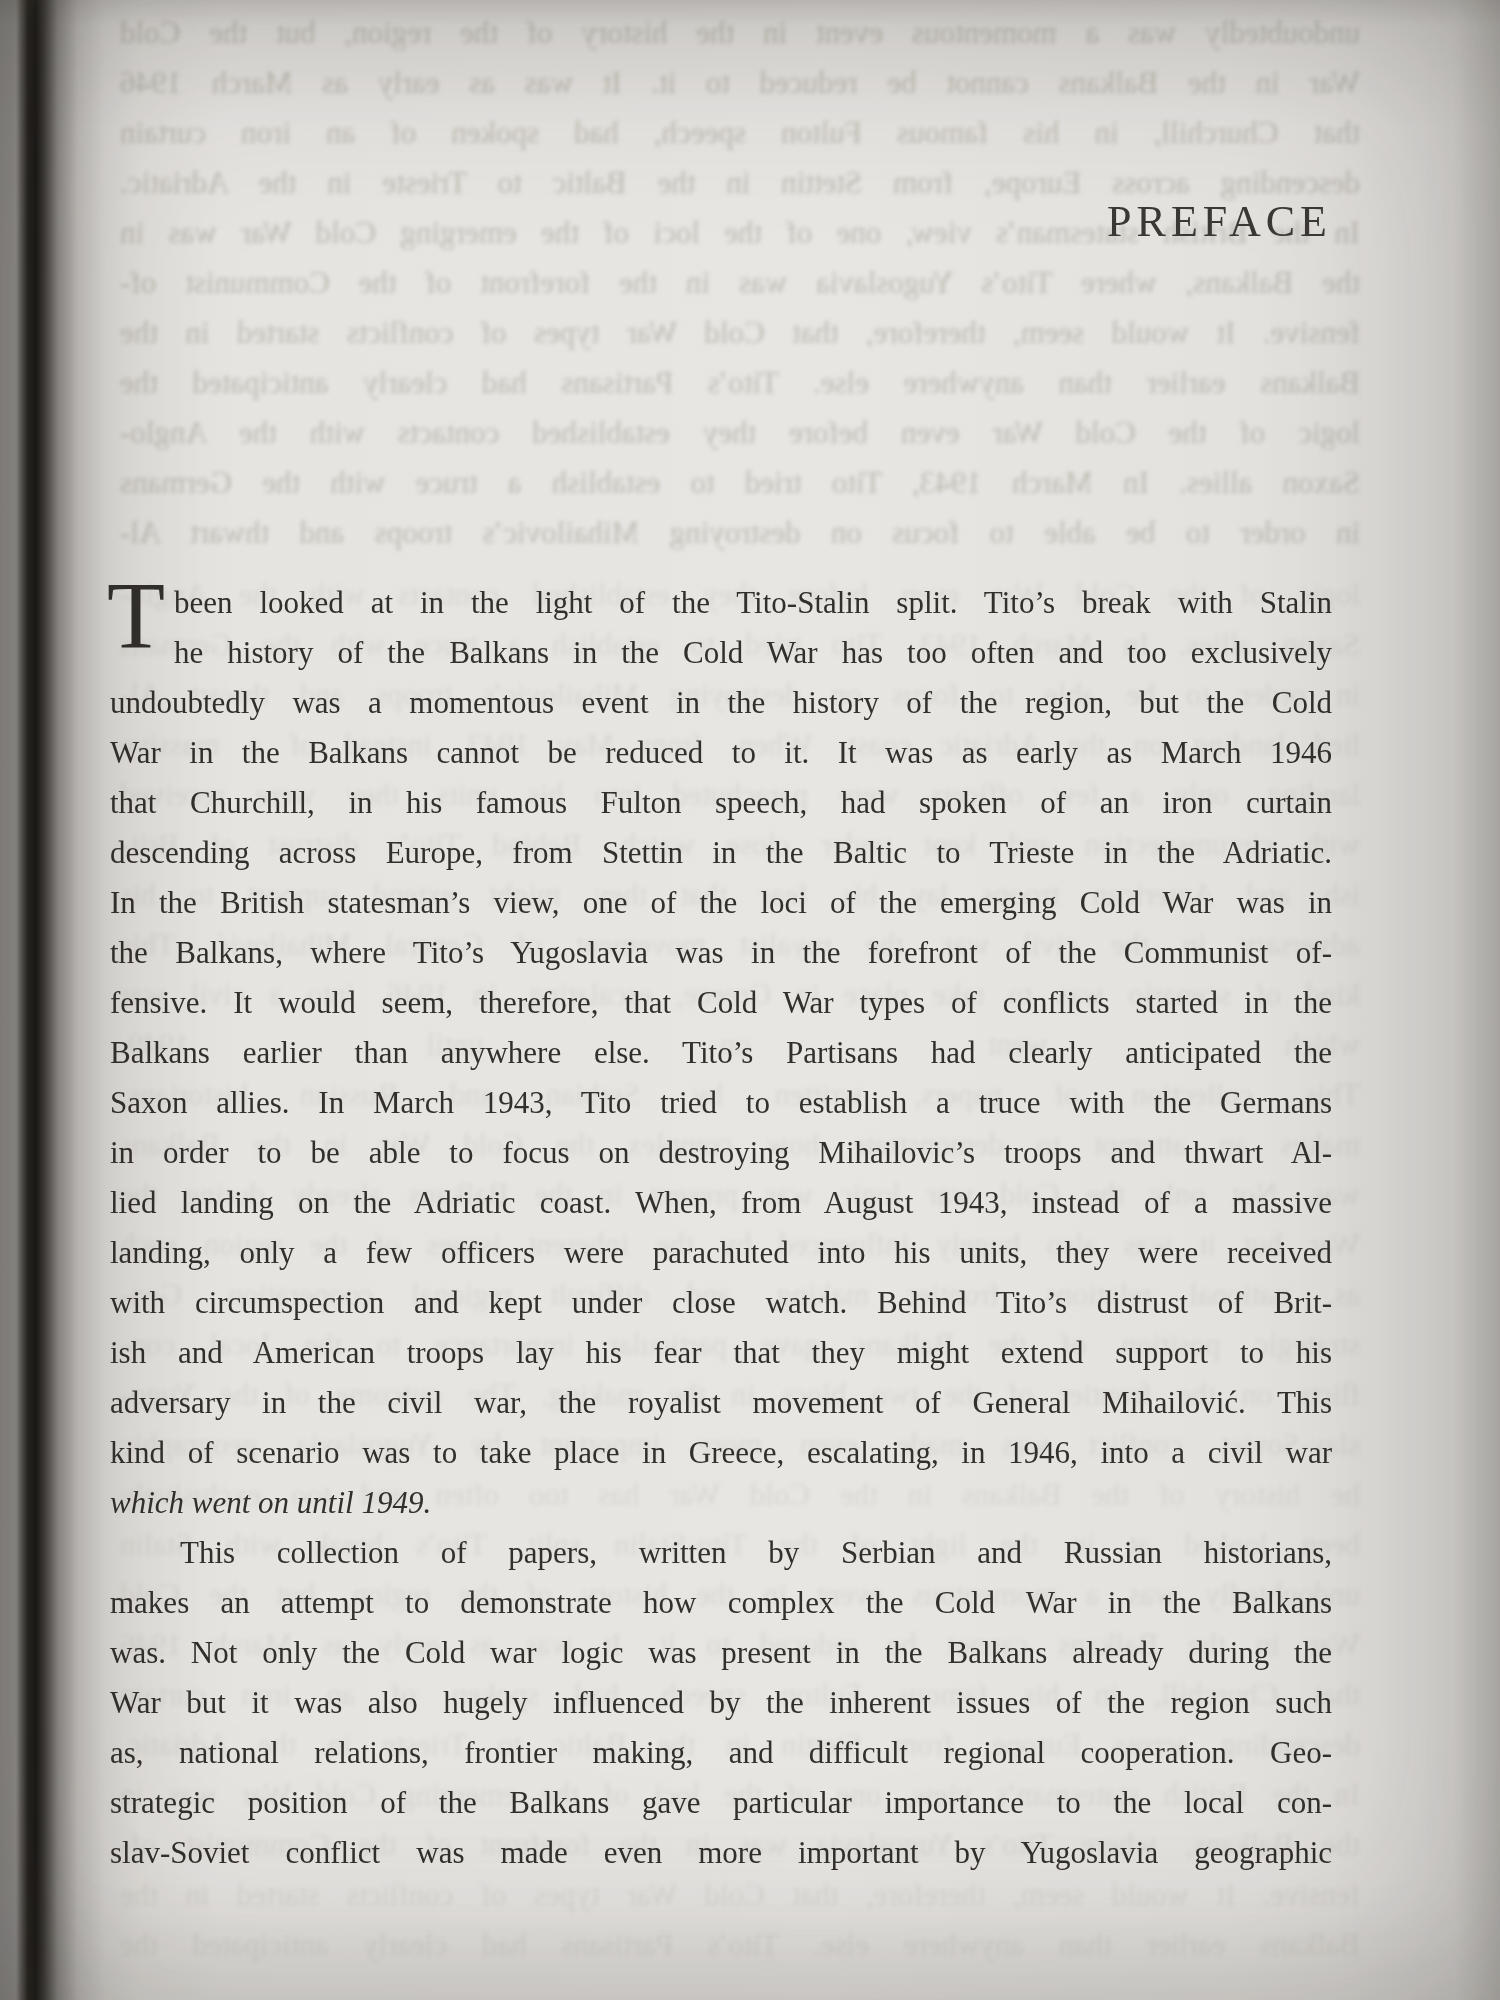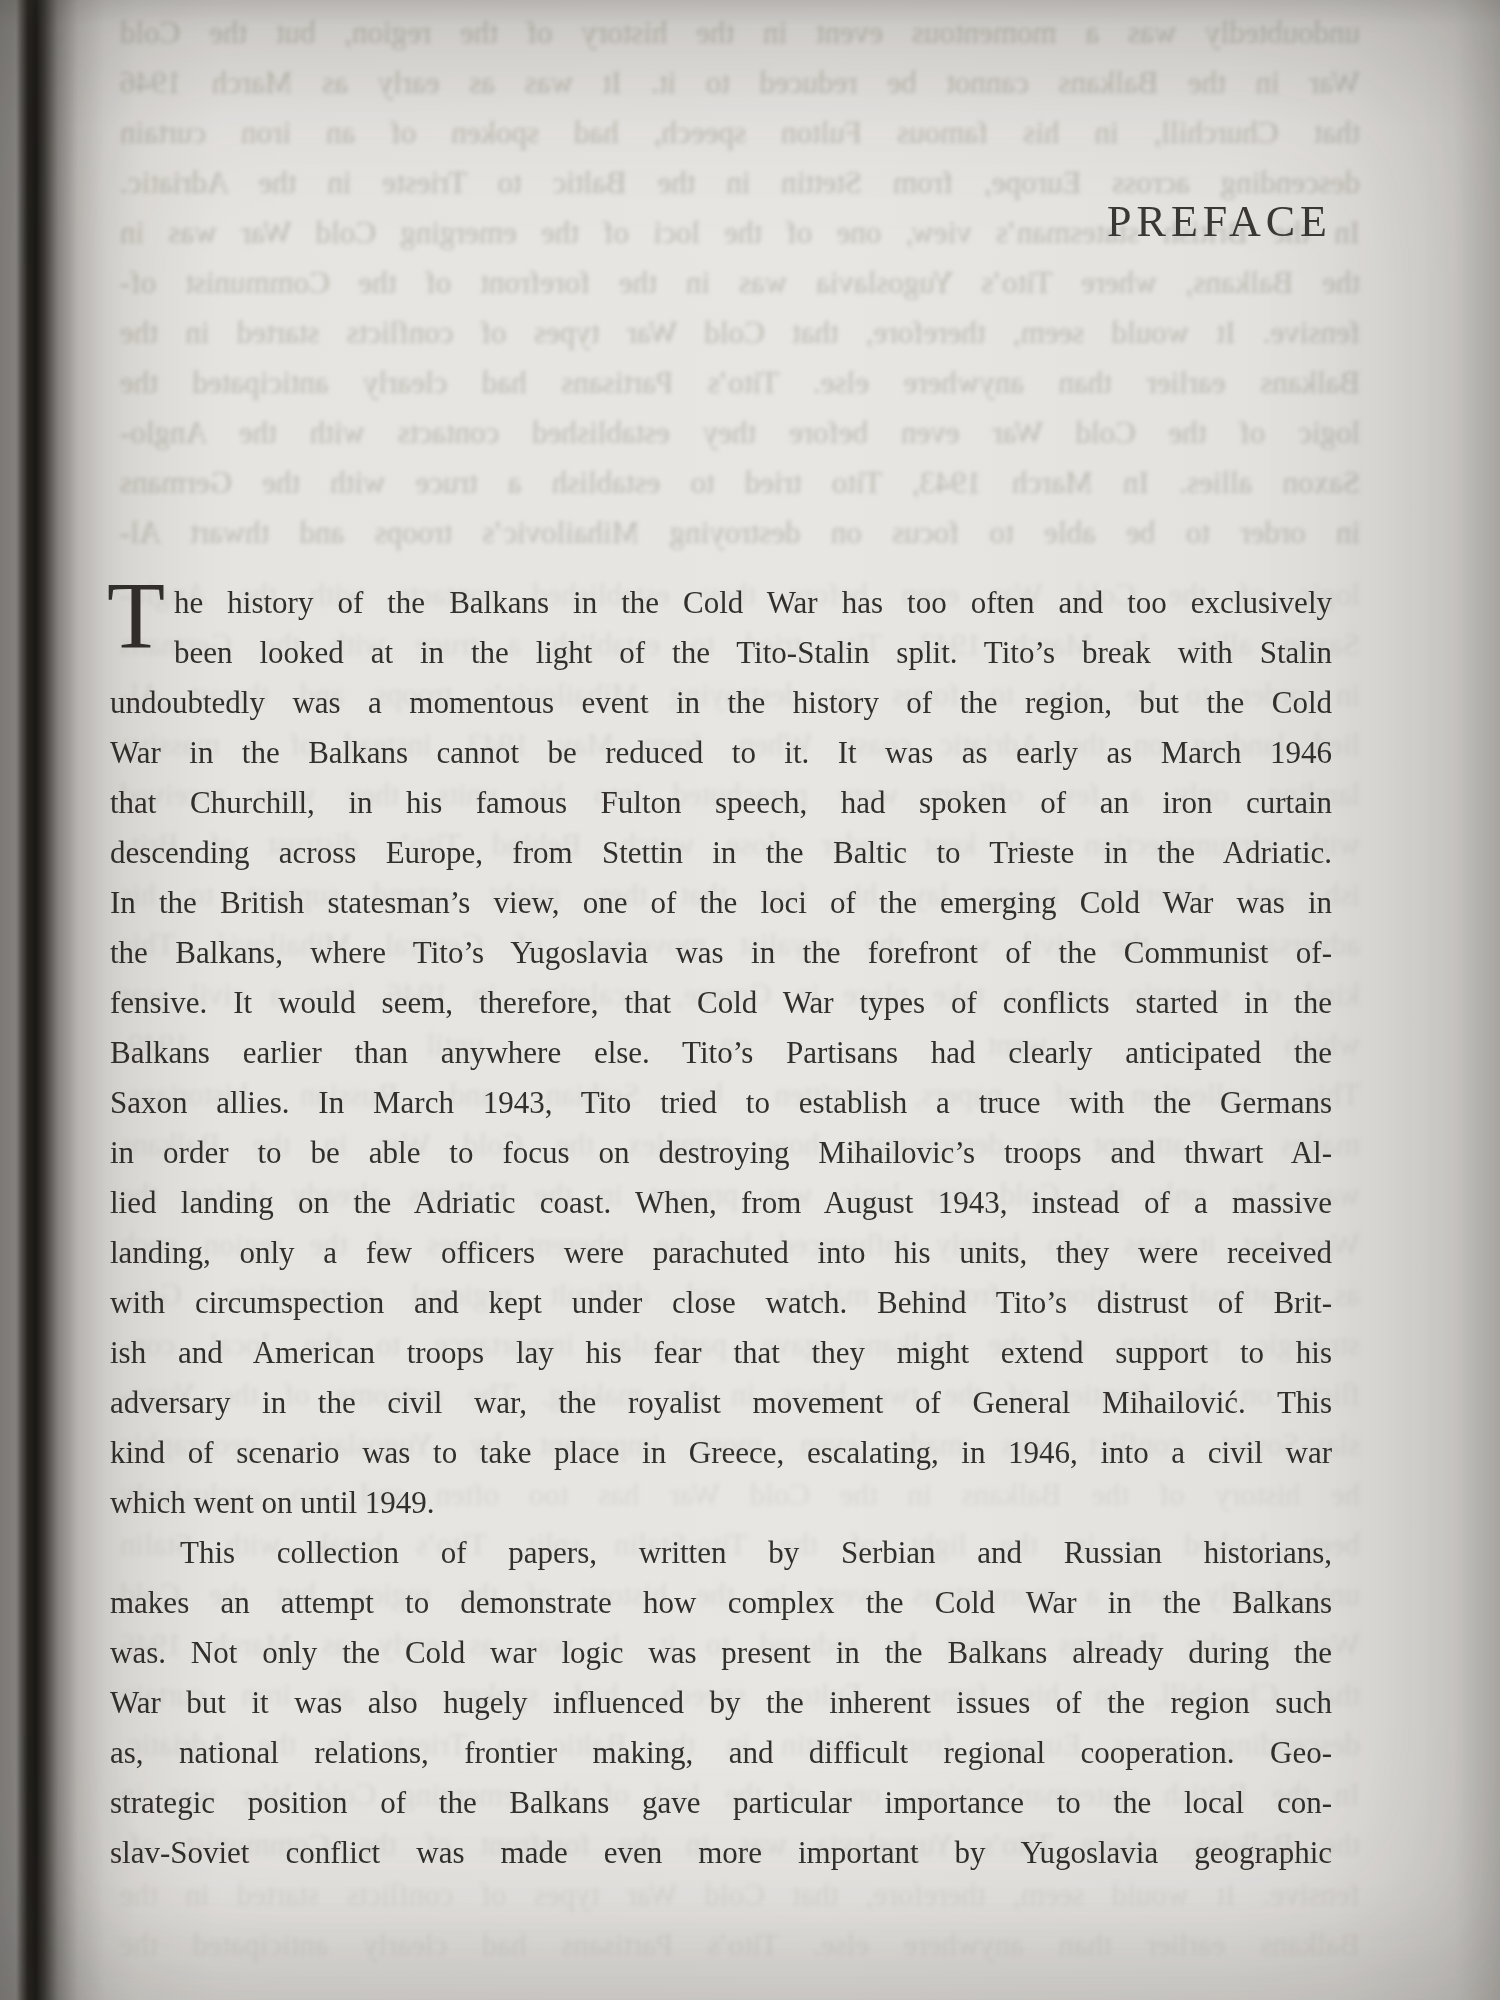--- a/index.html
+++ b/index.html
@@ -59,21 +59,21 @@
     color: #322f2c;
   }
   .para { position: relative; }
   .line {
     min-height: 50px;
     text-align: justify;
     text-align-last: justify;
   }
   .line.cap-indent { margin-left: 64px; }
   .line.first-indent { padding-left: 70px; }
-  .line.lastline { text-align-last: left; }
+  .line.lastline { text-align-last: left; font-style: italic; }
   .dropcap {
     position: absolute;
     left: -3px; top: -9px;
     font-size: 95px; line-height: 95px;
     color: #322f2c;
   }
 </style>
 </head>
 <body>
 
@@ -123,22 +123,22 @@
       <div class="gline">the Balkans, where Tito’s Yugoslavia was in the forefront of the Communist of-</div>
       <div class="gline">fensive. It would seem, therefore, that Cold War types of conflicts started in the</div>
       <div class="gline">Balkans earlier than anywhere else. Tito’s Partisans had clearly anticipated the</div>
     </div>
 
     <h1 class="title">PREFACE</h1>
 
     <div class="textblock">
       <div class="para">
         <span class="dropcap">T</span>
+        <div class="line cap-indent">been looked at in the light of the Tito-Stalin split. Tito’s break with Stalin</div>
         <div class="line cap-indent">he history of the Balkans in the Cold War has too often and too exclusively</div>
-        <div class="line cap-indent">been looked at in the light of the Tito-Stalin split. Tito’s break with Stalin</div>
         <div class="line">undoubtedly was a momentous event in the history of the region, but the Cold</div>
         <div class="line">War in the Balkans cannot be reduced to it. It was as early as March 1946</div>
         <div class="line">that Churchill, in his famous Fulton speech, had spoken of an iron curtain</div>
         <div class="line">descending across Europe, from Stettin in the Baltic to Trieste in the Adriatic.</div>
         <div class="line">In the British statesman’s view, one of the loci of the emerging Cold War was in</div>
         <div class="line">the Balkans, where Tito’s Yugoslavia was in the forefront of the Communist of-</div>
         <div class="line">fensive. It would seem, therefore, that Cold War types of conflicts started in the</div>
         <div class="line">Balkans earlier than anywhere else. Tito’s Partisans had clearly anticipated the</div>
         <div class="line">Saxon allies. In March 1943, Tito tried to establish a truce with the Germans</div>
         <div class="line">in order to be able to focus on destroying Mihailovic’s troops and thwart Al-</div>

